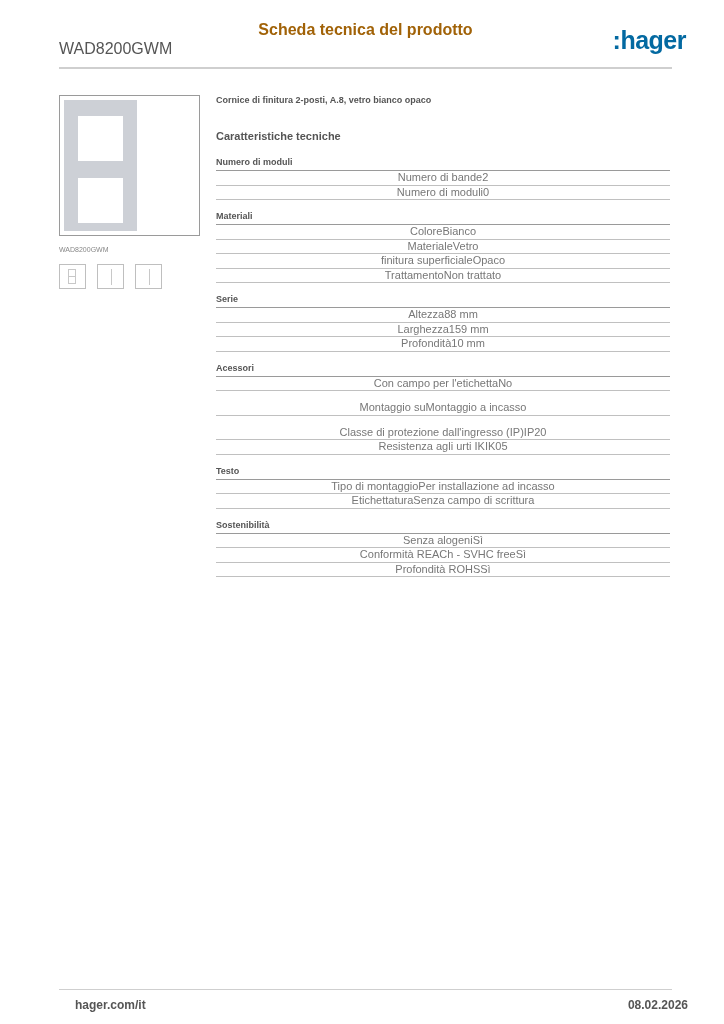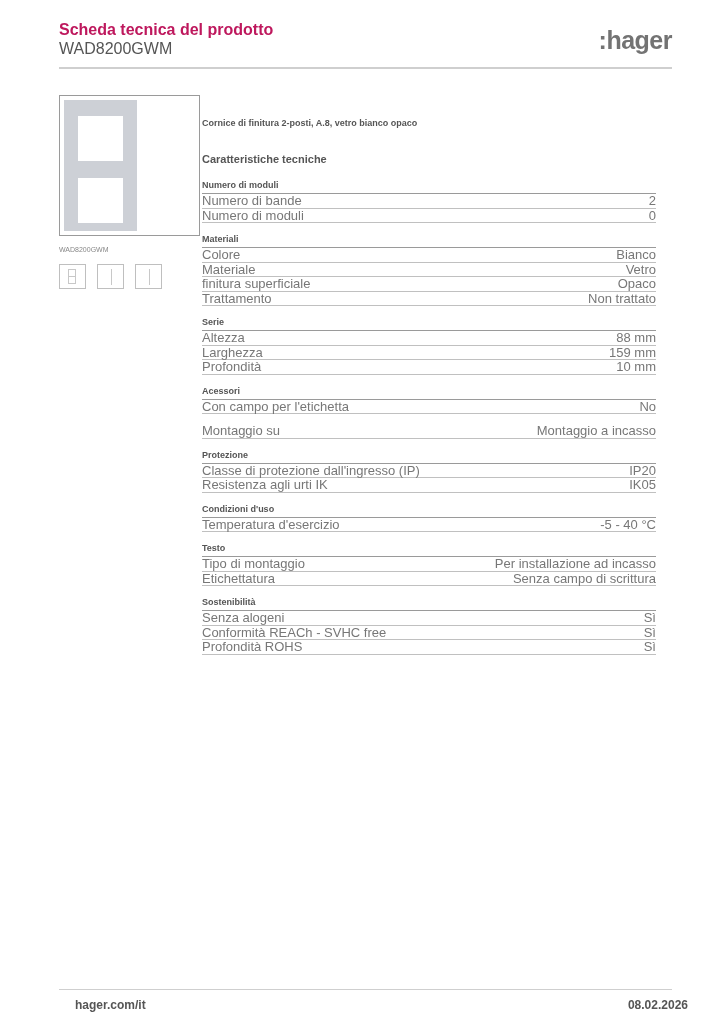--- a/index.html
+++ b/index.html
@@ -1,47 +1,47 @@
 <!DOCTYPE html>
 <html><head>
 <meta charset="utf-8">
 <style>
   html, body { margin: 0; padding: 0; background: #ffffff; }
   body {
     width: 724px; height: 1024px; position: relative; overflow: hidden;
     font-family: "Liberation Sans", sans-serif; color: #555;
   }
   .header { position: absolute; left: 59px; top: 20px; width: 613px; }
-  .header .title { font-size: 16px; font-weight: bold; color: #be185d; line-height: 19px; }
+  .header .title { font-size: 16px; font-weight: bold; color: #a16207; line-height: 19px; text-align: center; }
   .header .code { font-size: 16px; color: #555; line-height: 19px; }
-  .logo { position: absolute; right: 52px; top: 26px; font-size: 25px; font-weight: bold;
-    color: #737373; letter-spacing: -0.5px; font-family: "Liberation Sans", sans-serif; }
+  .logo { position: absolute; right: 38px; top: 26px; font-size: 25px; font-weight: bold;
+    color: #0369a1; letter-spacing: -0.5px; font-family: "Liberation Sans", sans-serif; }
   .logo .colon { font-size: 25px; }
   .rule-top { position: absolute; left: 59px; top: 67px; width: 613px; height: 2px; background: #cfcfcf; }
 
   .left { position: absolute; left: 59px; top: 95px; width: 142px; }
   .product-img { width: 141px; height: 141px; border: 1px solid #9a9a9a; box-sizing: border-box; position: relative; background: #fff; }
   .frame { position: absolute; left: 4px; top: 4px; width: 73px; height: 131px; background: #cdd0d6; }
   .frame .hole { position: absolute; left: 14px; width: 45px; background: #fff; }
   .frame .hole.h1 { top: 16px; height: 45px; }
   .frame .hole.h2 { top: 78px; height: 45px; }
   .img-caption { font-size: 7px; color: #888; margin-top: 10px; }
   .thumbs { display: flex; gap: 11px; margin-top: 11px; }
   .thumb { width: 27px; height: 25px; border: 1px solid #bfbfbf; box-sizing: border-box; position: relative; background: #fff; }
   .thumb .mini { position: absolute; left: 8px; top: 4px; width: 8px; height: 15px; border: 1px solid #c8c8c8; box-sizing: border-box; }
   .thumb .mini::after { content: ""; position: absolute; left: 0; right: 0; top: 6px; height: 1px; background: #c8c8c8; }
   .thumb .line { position: absolute; left: 13px; top: 4px; width: 1px; height: 16px; background: #c8c8c8; }
 
-  .main { position: absolute; left: 202px; top: 95px; width: 454px; margin-top: 23px; }
+  .main { position: absolute; left: 216px; top: 95px; width: 454px; }
   .product-desc { font-size: 9px; font-weight: bold; color: #555; height: 14px; }
   .section-heading { font-size: 11px; font-weight: bold; color: #555; margin-top: 21px; height: 14px; }
   .group { margin-top: 12px; }
   .group-title { font-size: 9px; font-weight: bold; color: #555; height: 13px; line-height: 13px;
     border-bottom: 1px solid #9a9a9a; padding-bottom: 1px; }
-  .row { display: flex; justify-content: space-between; font-size: 13px; color: #777;
+  .row { display: flex; justify-content: center; font-size: 11px; color: #777;
     height: 13.5px; line-height: 13.5px; border-bottom: 1px solid #c0c0c0; }
   .row .v { text-align: right; }
   .group + .group { margin-top: 10px; }
 
   .footer-rule { position: absolute; left: 59px; top: 989px; width: 613px; height: 1px; background: #cfcfcf; }
   .footer { position: absolute; left: 59px; top: 998px; width: 613px; font-size: 12px; display: flex; justify-content: space-between; padding-left: 16px; }
   .footer .site { font-weight: bold; color: #555; }
   .footer .note { color: #888; margin-top: 48px; }
   .footer .date { font-weight: bold; color: #555; }
 </style>
@@ -137,38 +137,30 @@
   </div>
 
   <div class="group">
     <div class="row">
         <span>Montaggio su</span>
         <span class="v">Montaggio a incasso</span>
       </div>
   </div>
 
   <div class="group">
-    <div class="group-title">Protezione</div>
     <div class="row">
         <span>Classe di protezione dall'ingresso (IP)</span>
         <span class="v">IP20</span>
       </div>
     <div class="row">
         <span>Resistenza agli urti IK</span>
         <span class="v">IK05</span>
       </div>
   </div>
 
-  <div class="group">
-    <div class="group-title">Condizioni d'uso</div>
-    <div class="row">
-        <span>Temperatura d'esercizio</span>
-        <span class="v">-5 - 40 °C</span>
-      </div>
-  </div>
 
   <div class="group">
     <div class="group-title">Testo</div>
     <div class="row">
         <span>Tipo di montaggio</span>
         <span class="v">Per installazione ad incasso</span>
       </div>
     <div class="row">
         <span>Etichettatura</span>
         <span class="v">Senza campo di scrittura</span>

